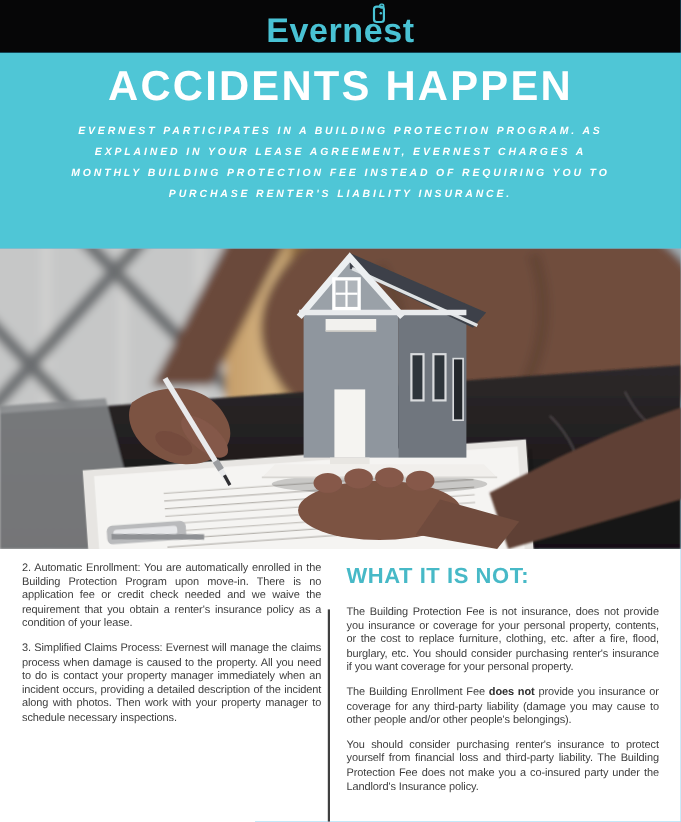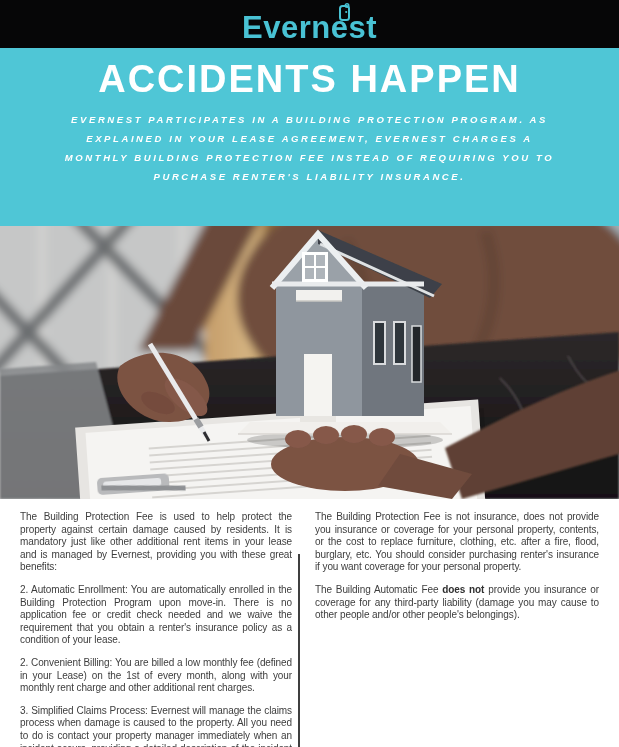--- a/index.html
+++ b/index.html
@@ -196,25 +196,25 @@
         <rect x="374" y="96" width="11" height="42" fill="#2f343a" stroke="#d9dbdd" stroke-width="2"></rect>
         <rect x="394" y="96" width="11" height="42" fill="#2f343a" stroke="#d9dbdd" stroke-width="2"></rect>
         <rect x="412" y="100" width="9" height="56" fill="#23272c" stroke="#d9dbdd" stroke-width="1.5"></rect>
         <rect x="300" y="190" width="36" height="6" fill="#e8e6e2"></rect>
       </g>
     </svg>
   </div>
 
   <section class="content">
     <div class="col-left">
-      <p>The Building Protection Fee is used to help protect the property against certain damage caused by residents. It is mandatory just like other additional rent items in your lease and is managed by Evernest, providing you with these great benefits:</p>
       <p>2. Automatic Enrollment: You are automatically enrolled in the Building Protection Program upon move-in. There is no application fee or credit check needed and we waive the requirement that you obtain a renter's insurance policy as a condition of your lease.</p>
-      <p>2. Convenient Billing: You are billed a low monthly fee (defined in your Lease) on the 1st of every month, along with your monthly rent charge and other additional rent charges.</p>
       <p>3. Simplified Claims Process: Evernest will manage the claims process when damage is caused to the property. All you need to do is contact your property manager immediately when an incident occurs, providing a detailed description of the incident along with photos. Then work with your property manager to schedule necessary inspections.</p>
     </div>
     <div class="divider"></div>
     <div class="col-right">
+      <h2>WHAT IT IS NOT:</h2>
       <p>The Building Protection Fee is not insurance, does not provide you insurance or coverage for your personal property, contents, or the cost to replace furniture, clothing, etc. after a fire, flood, burglary, etc. You should consider purchasing renter's insurance if you want coverage for your personal property.</p>
-      <p><span>The Building Automatic Fee </span><strong>does not</strong><span> provide you insurance or coverage for any third-party liability (damage you may cause to other people and/or other people's belongings).</span></p>
+      <p><span>The Building Enrollment Fee </span><strong>does not</strong><span> provide you insurance or coverage for any third-party liability (damage you may cause to other people and/or other people's belongings).</span></p>
+      <p>You should consider purchasing renter's insurance to protect yourself from financial loss and third-party liability. The Building Protection Fee does not make you a co-insured party under the Landlord's Insurance policy.</p>
     </div>
   </section>
 
 </div>
 
 </body></html>

